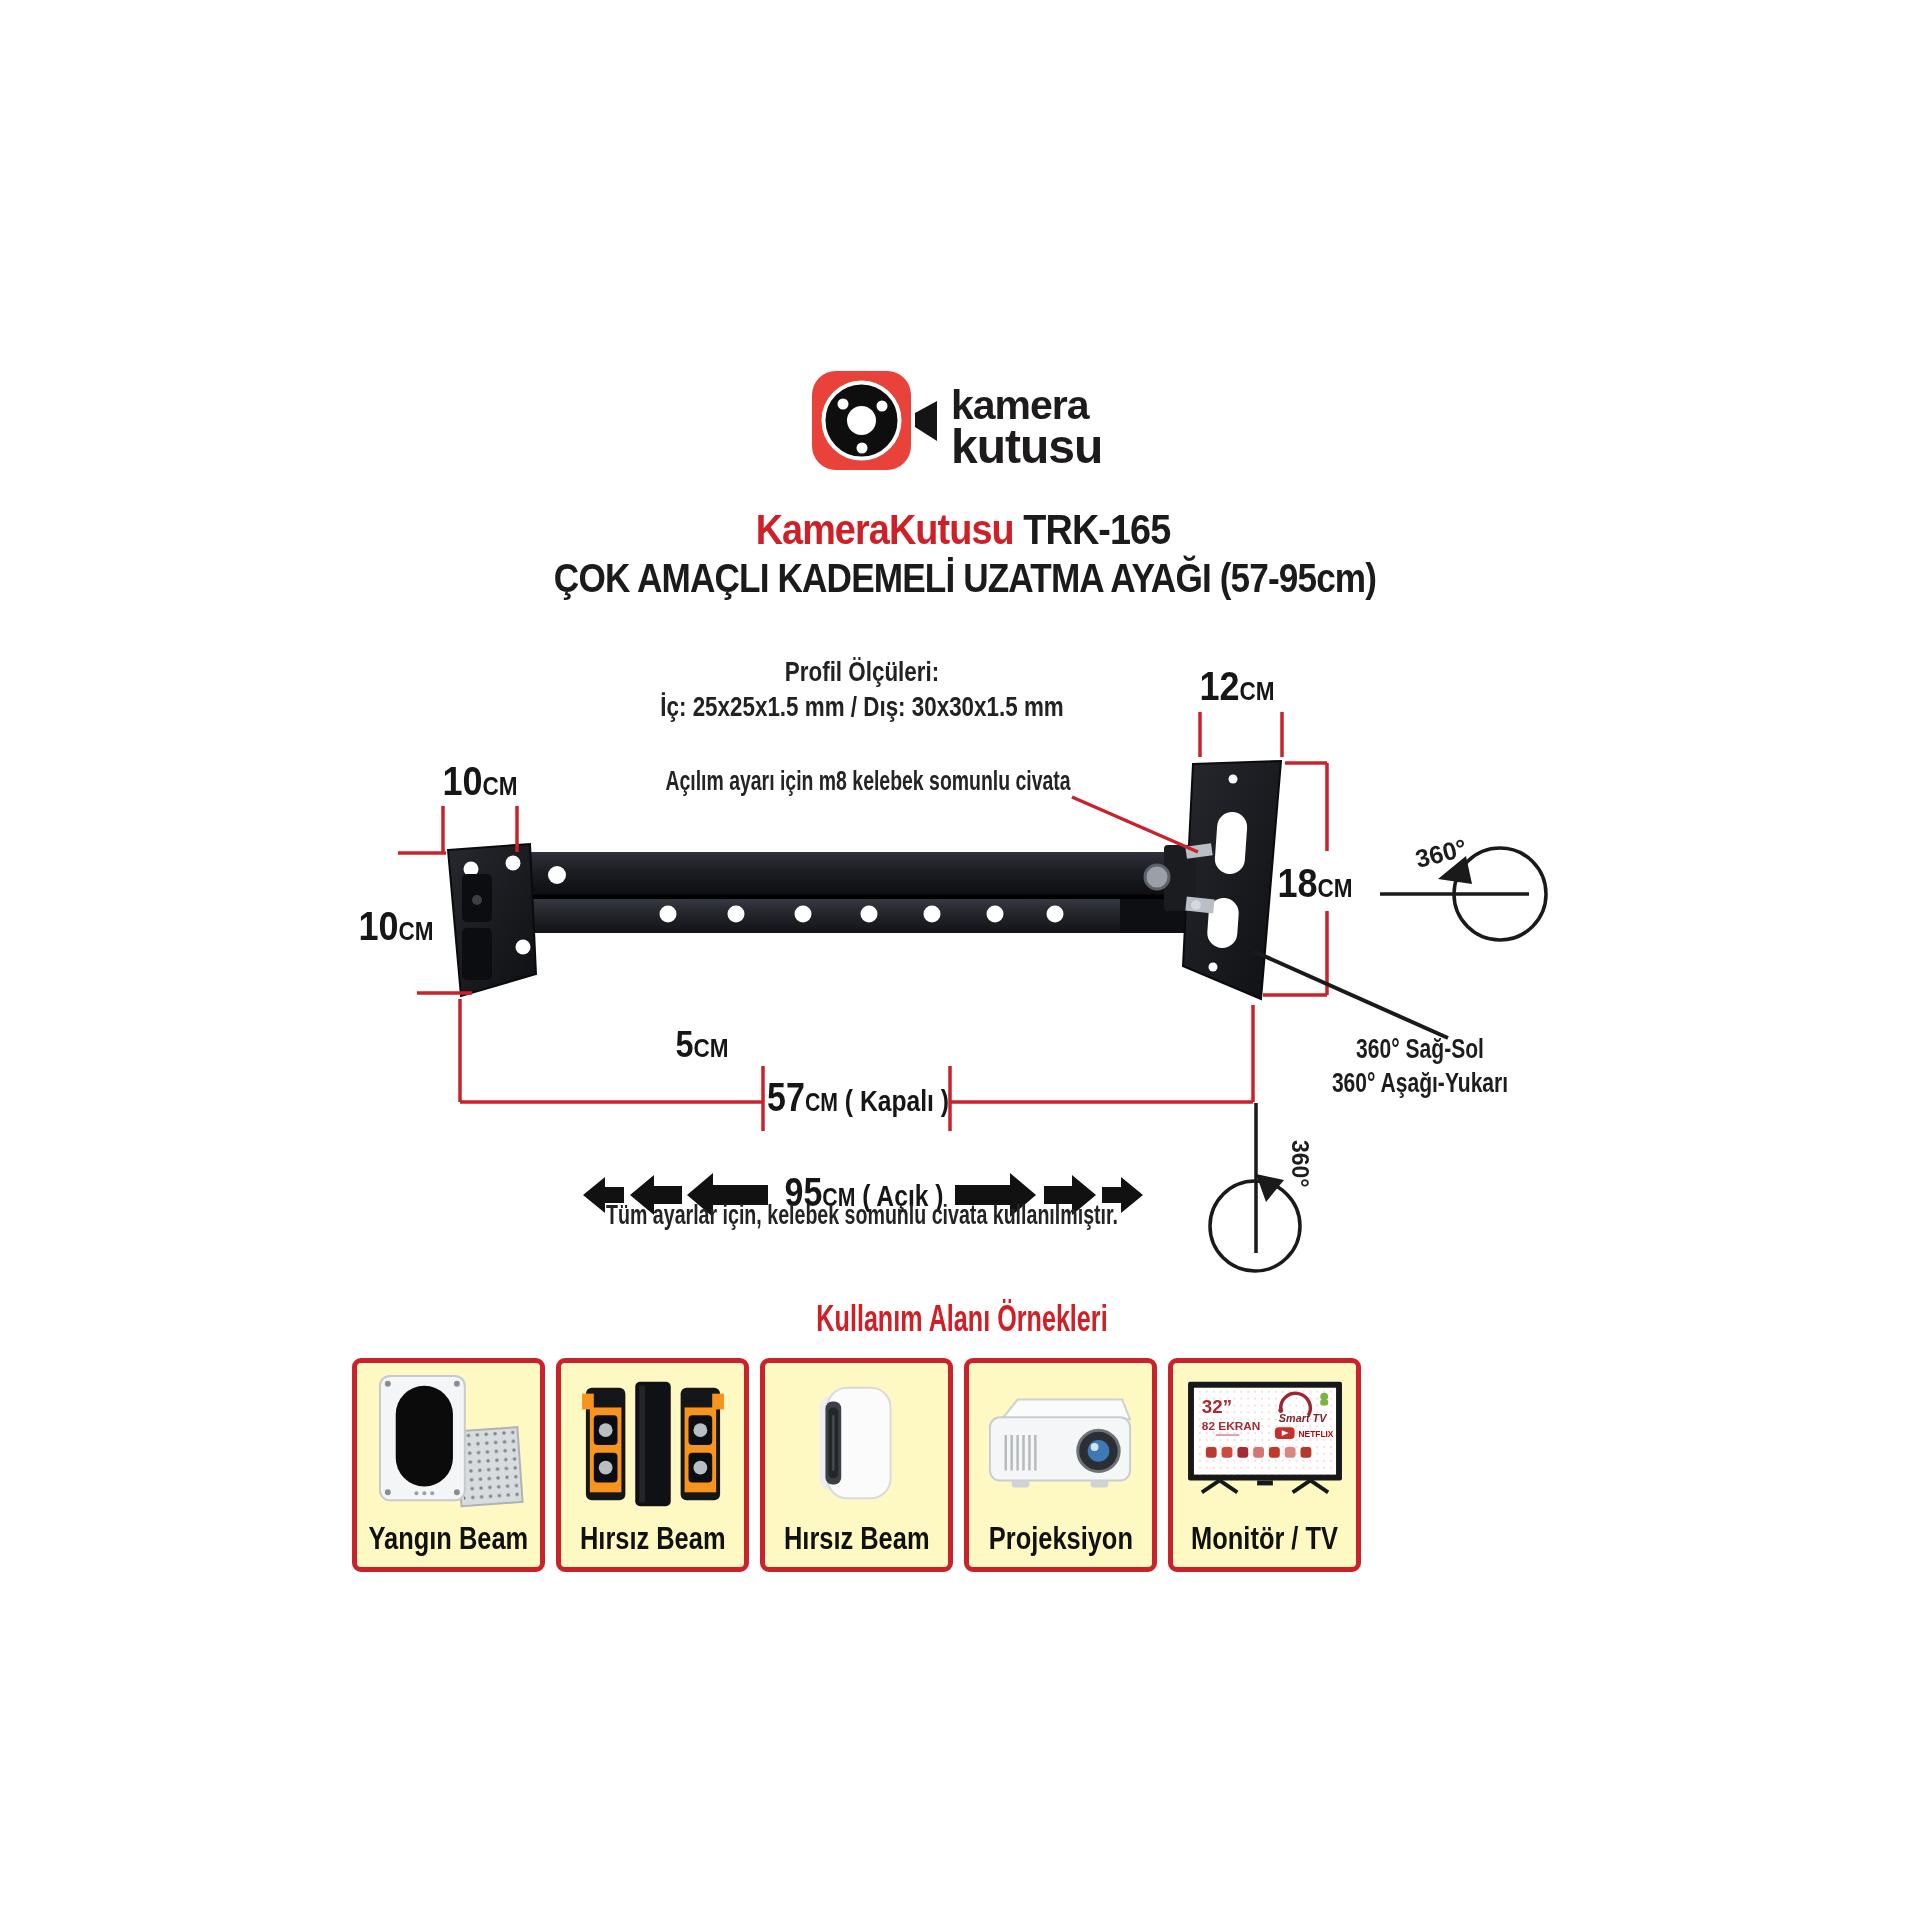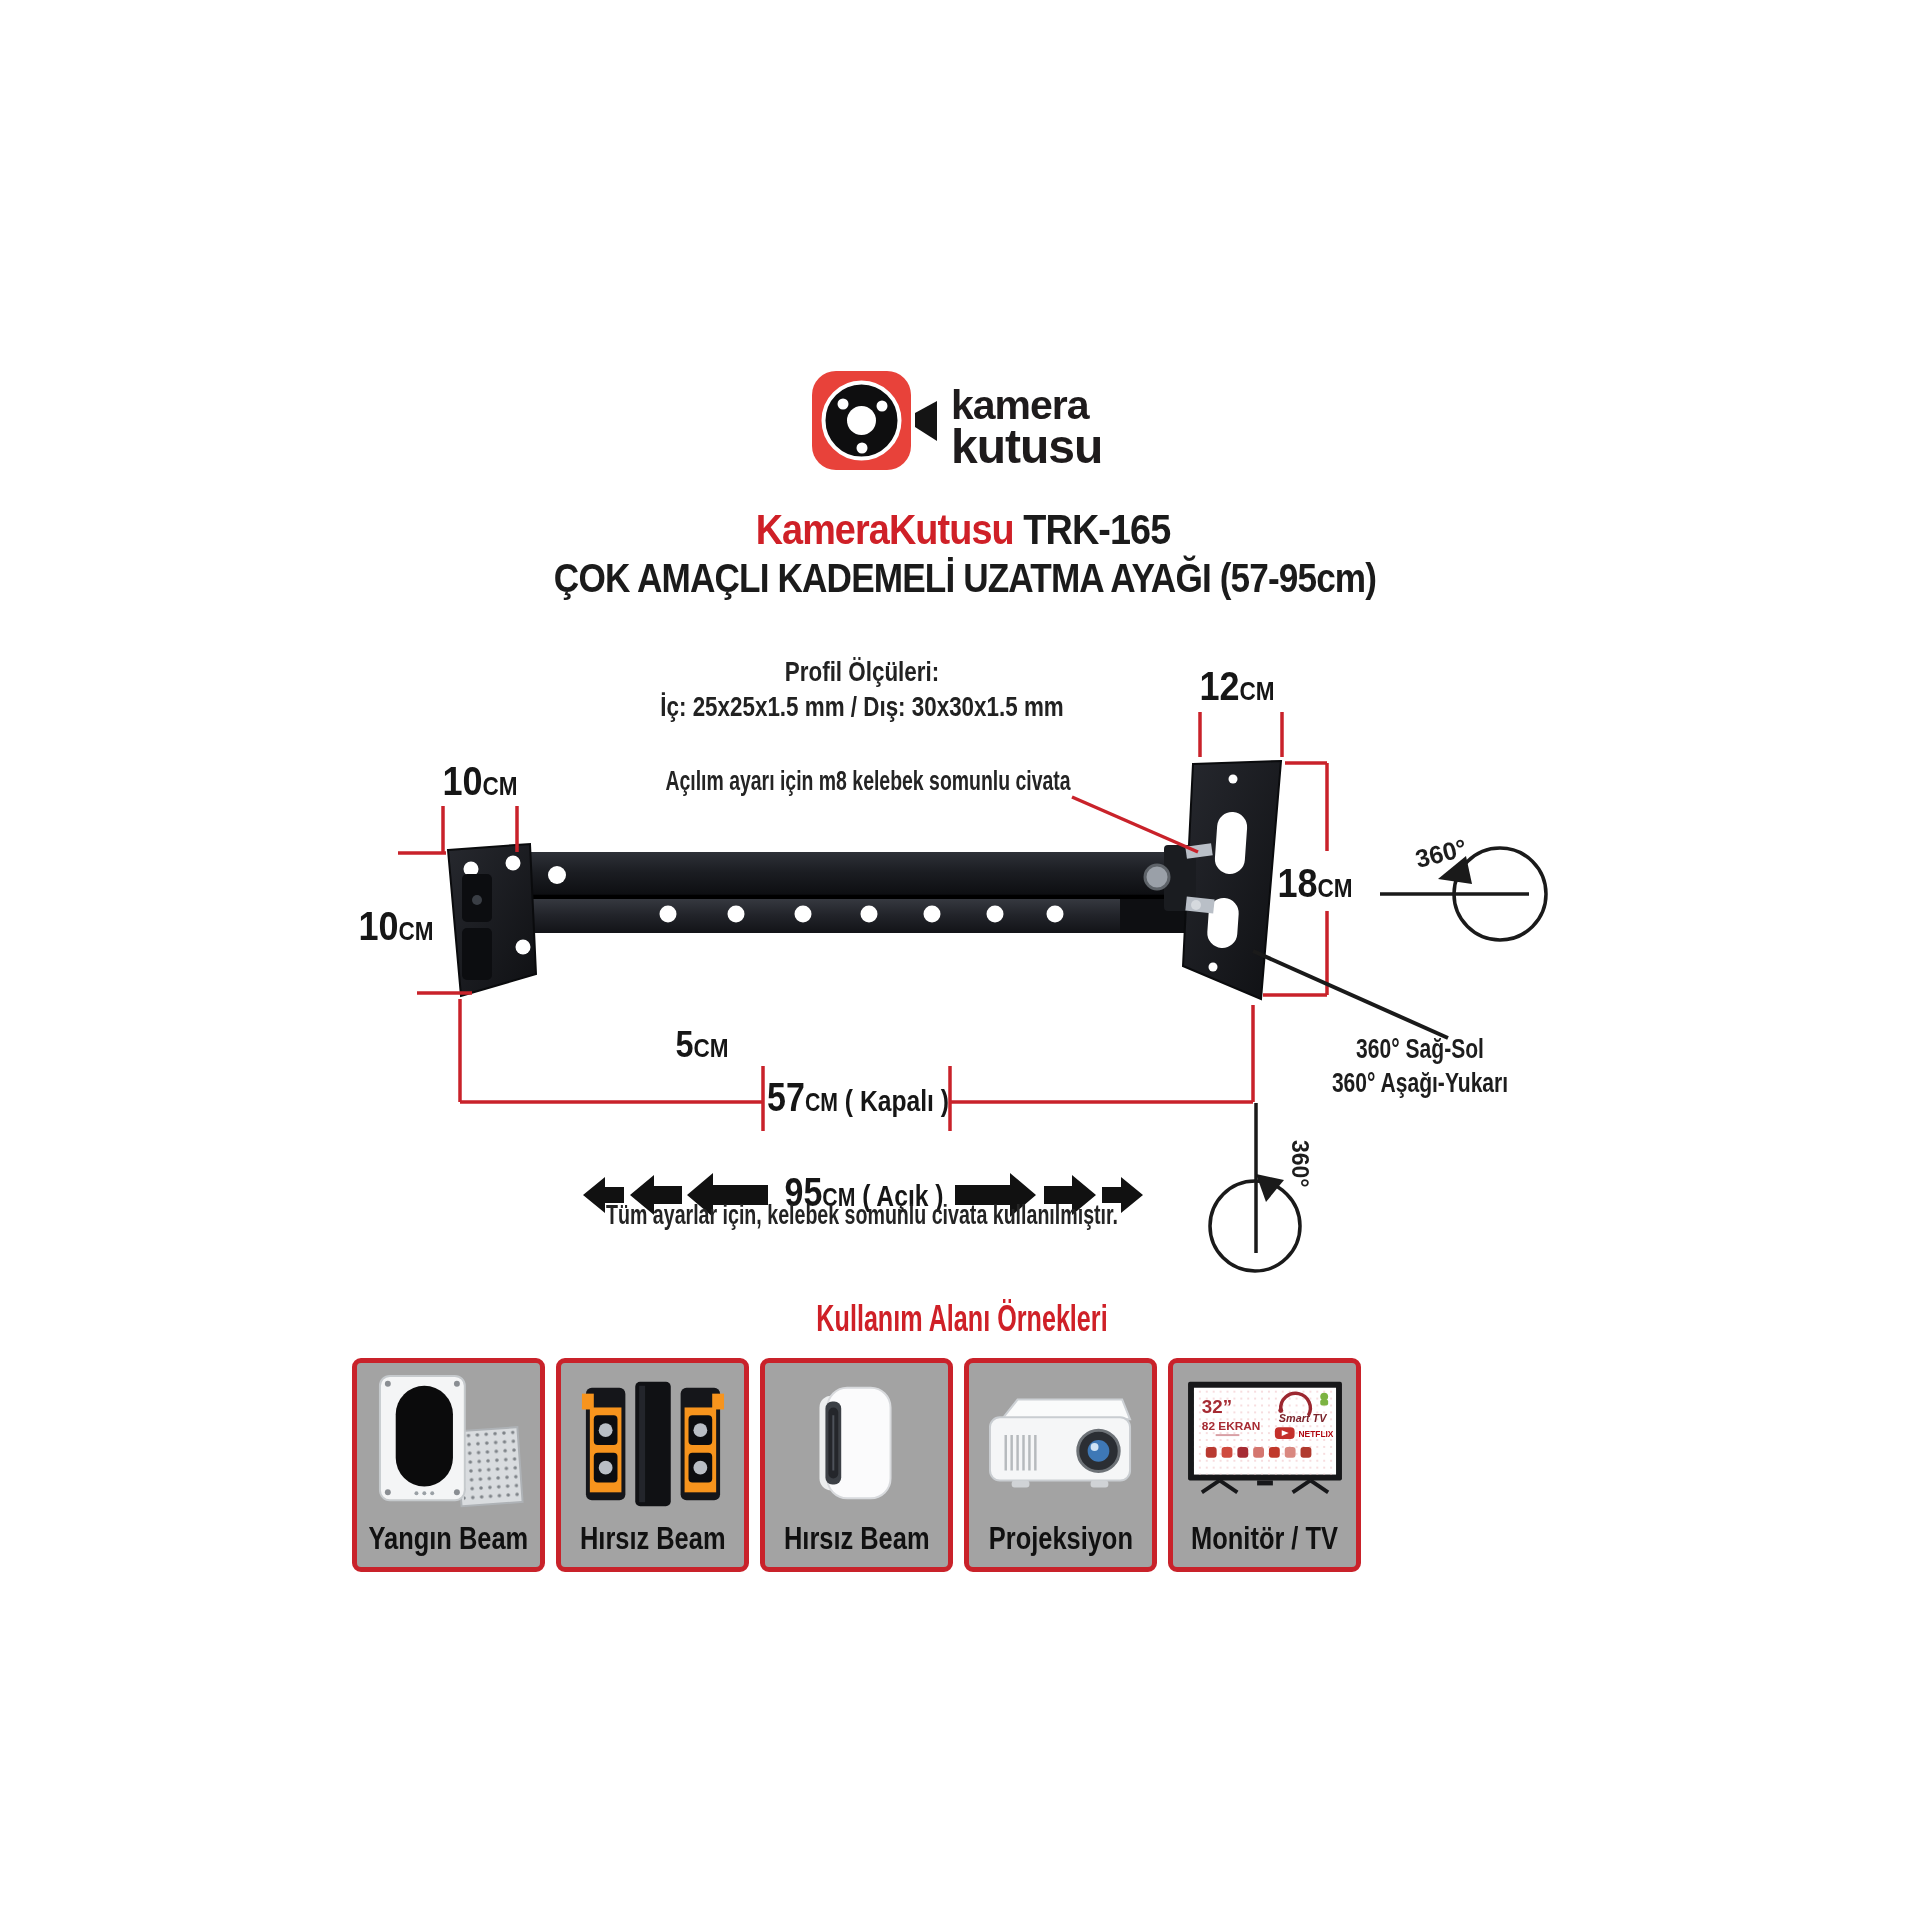--- a/index.html
+++ b/index.html
@@ -14,21 +14,21 @@
   
   .dim{font-weight:700;color:#161616;}
   .dim .v{font-size:40px;}
   .dim .u{font-size:25px;}
   .dim .sfx{font-size:29px;}
   .note{font-size:26px;font-weight:700;color:#242424;}
   .rot-note{font-size:27px;font-weight:700;color:#1d1d1d;text-align:center;line-height:34px;}
   .usage-heading{font-size:37px;font-weight:700;}
   
   .cards{position:absolute;left:352px;top:1358px;display:flex;gap:11px;}
-  .card{width:183px;height:204px;border:5px solid #c9222a;border-radius:9px;background:#a3a3a3;
+  .card{width:183px;height:204px;border:5px solid #c9222a;border-radius:9px;background:#fef9c3;
         display:flex;flex-direction:column;align-items:center;justify-content:flex-end;overflow:hidden;text-align:center;}
   .card-img{flex:1;display:flex;align-items:center;justify-content:center;width:100%;}
   .card-label{font-size:31px;font-weight:700;color:#111;margin-bottom:10px;
               transform:scaleX(.82);white-space:nowrap;}
 </style>
 </head>
 <body>
 
 <div class="canvas">
 

